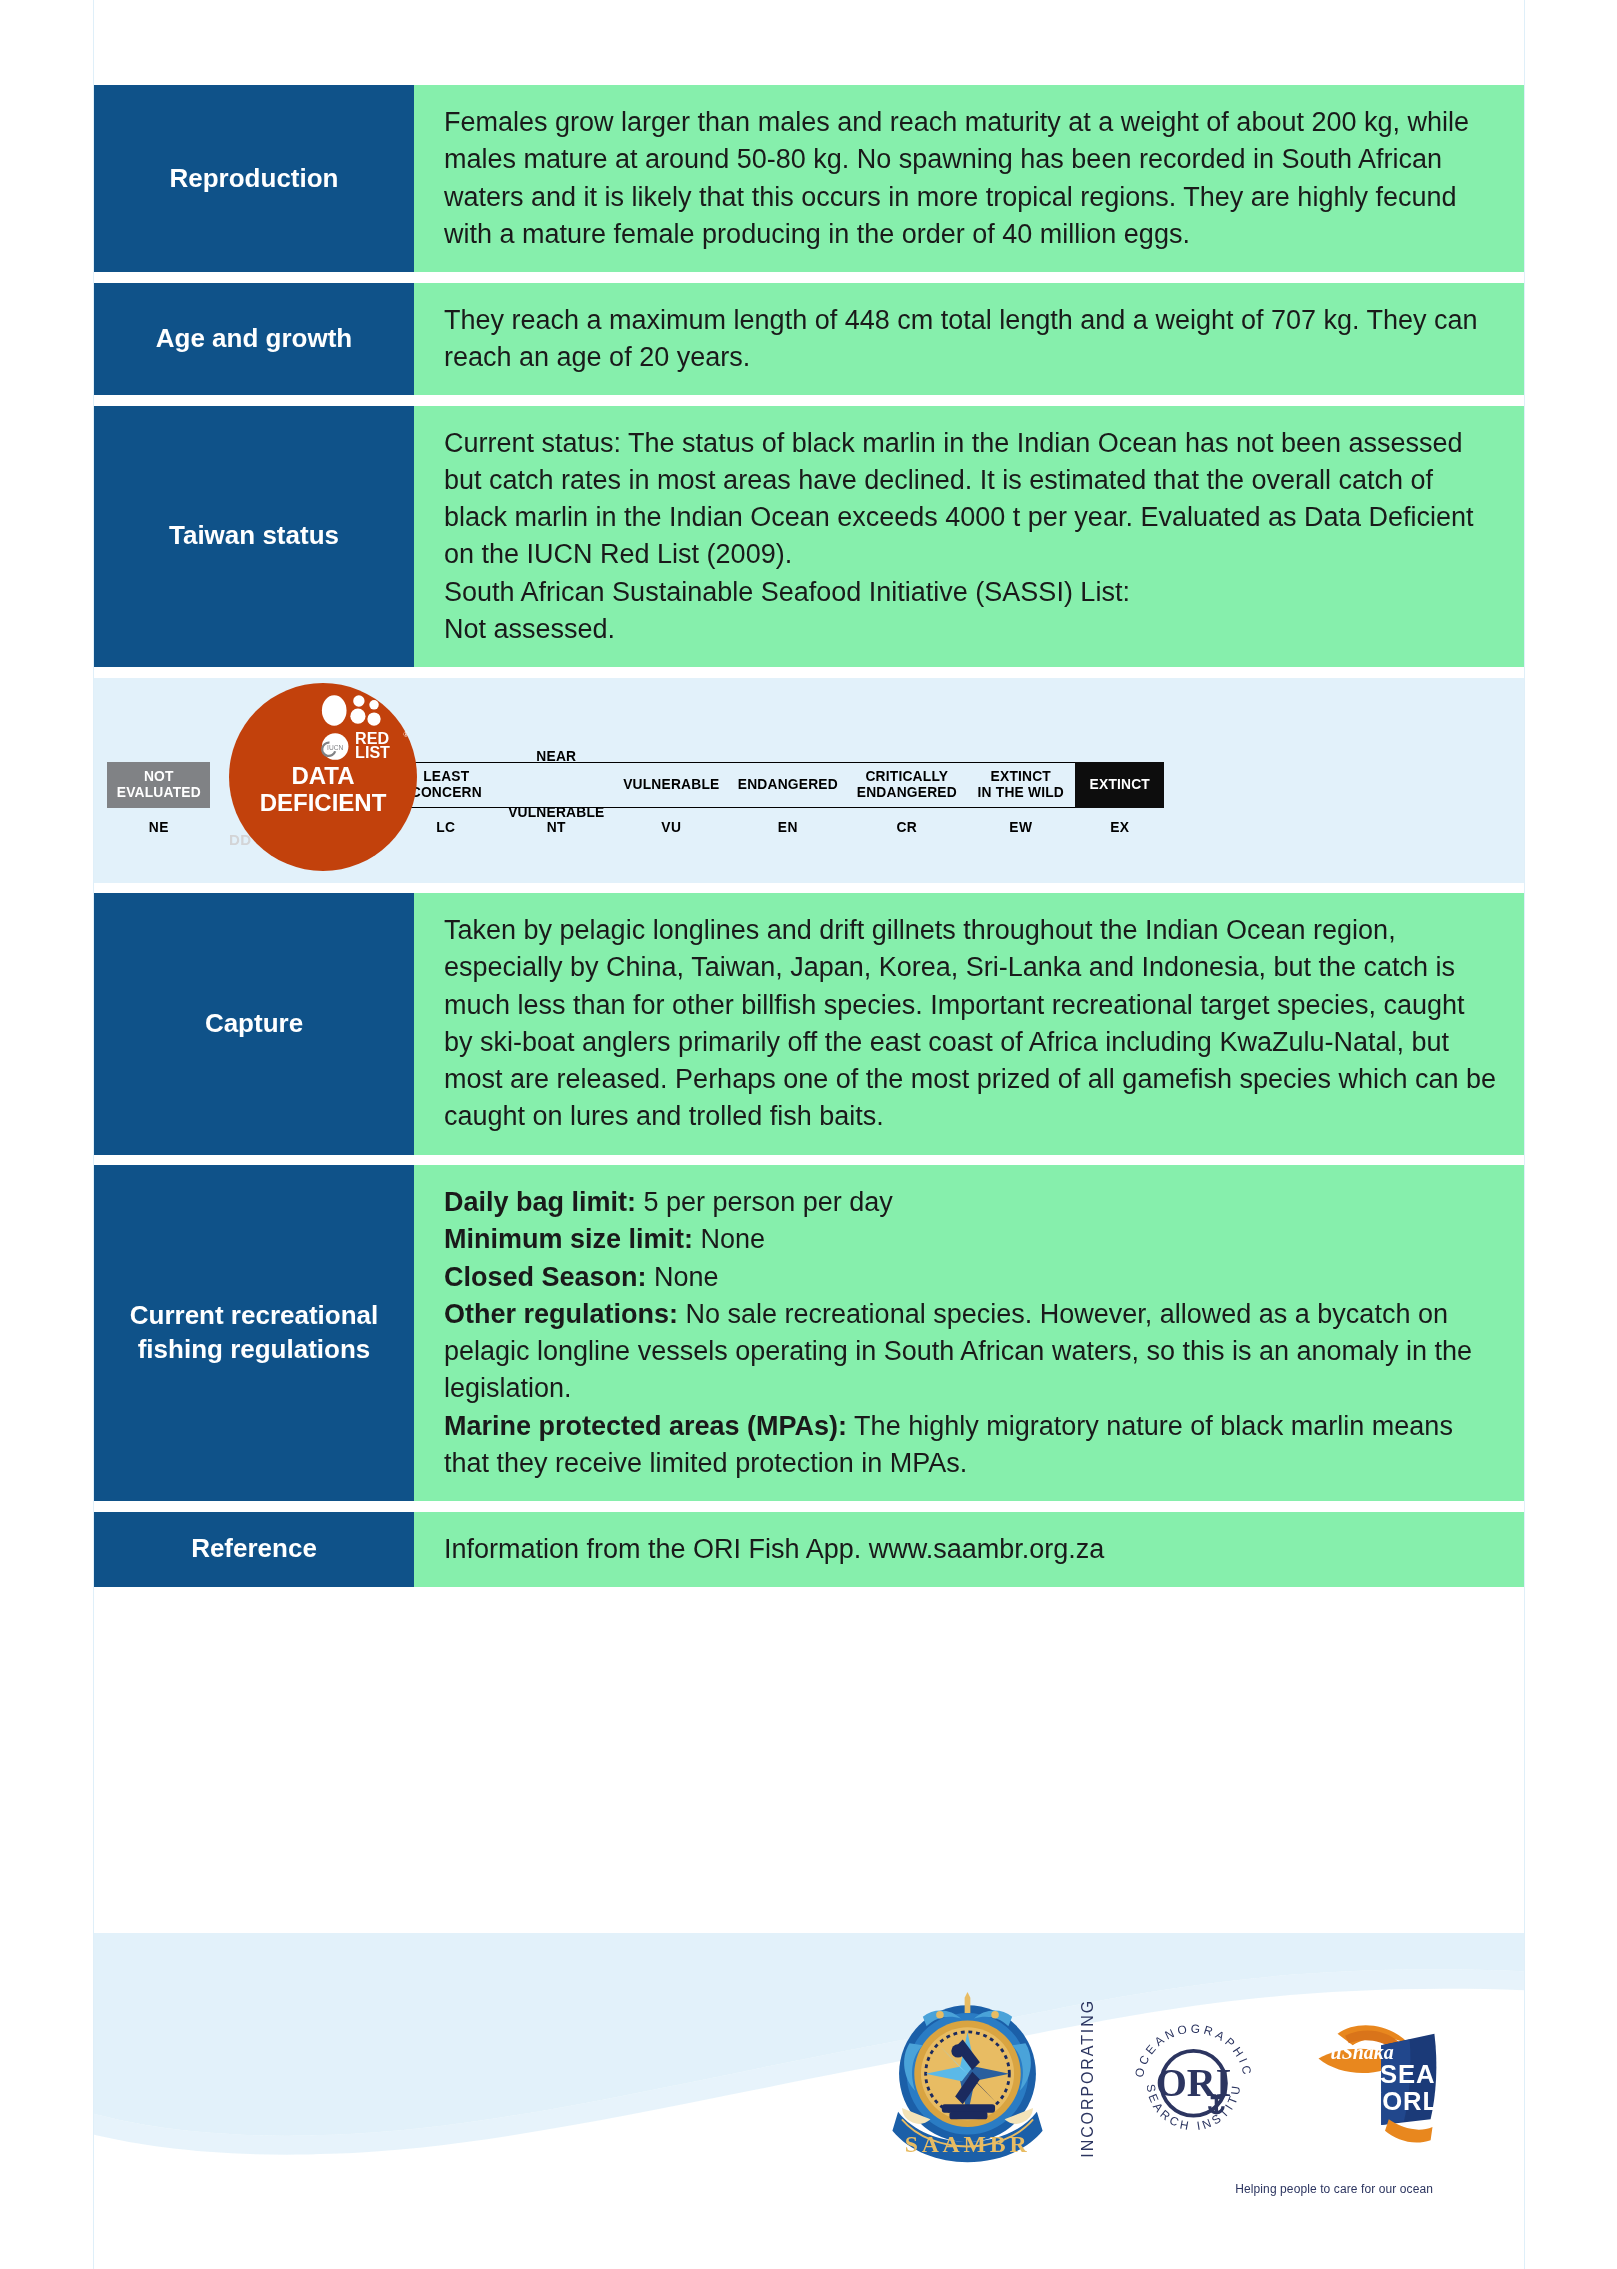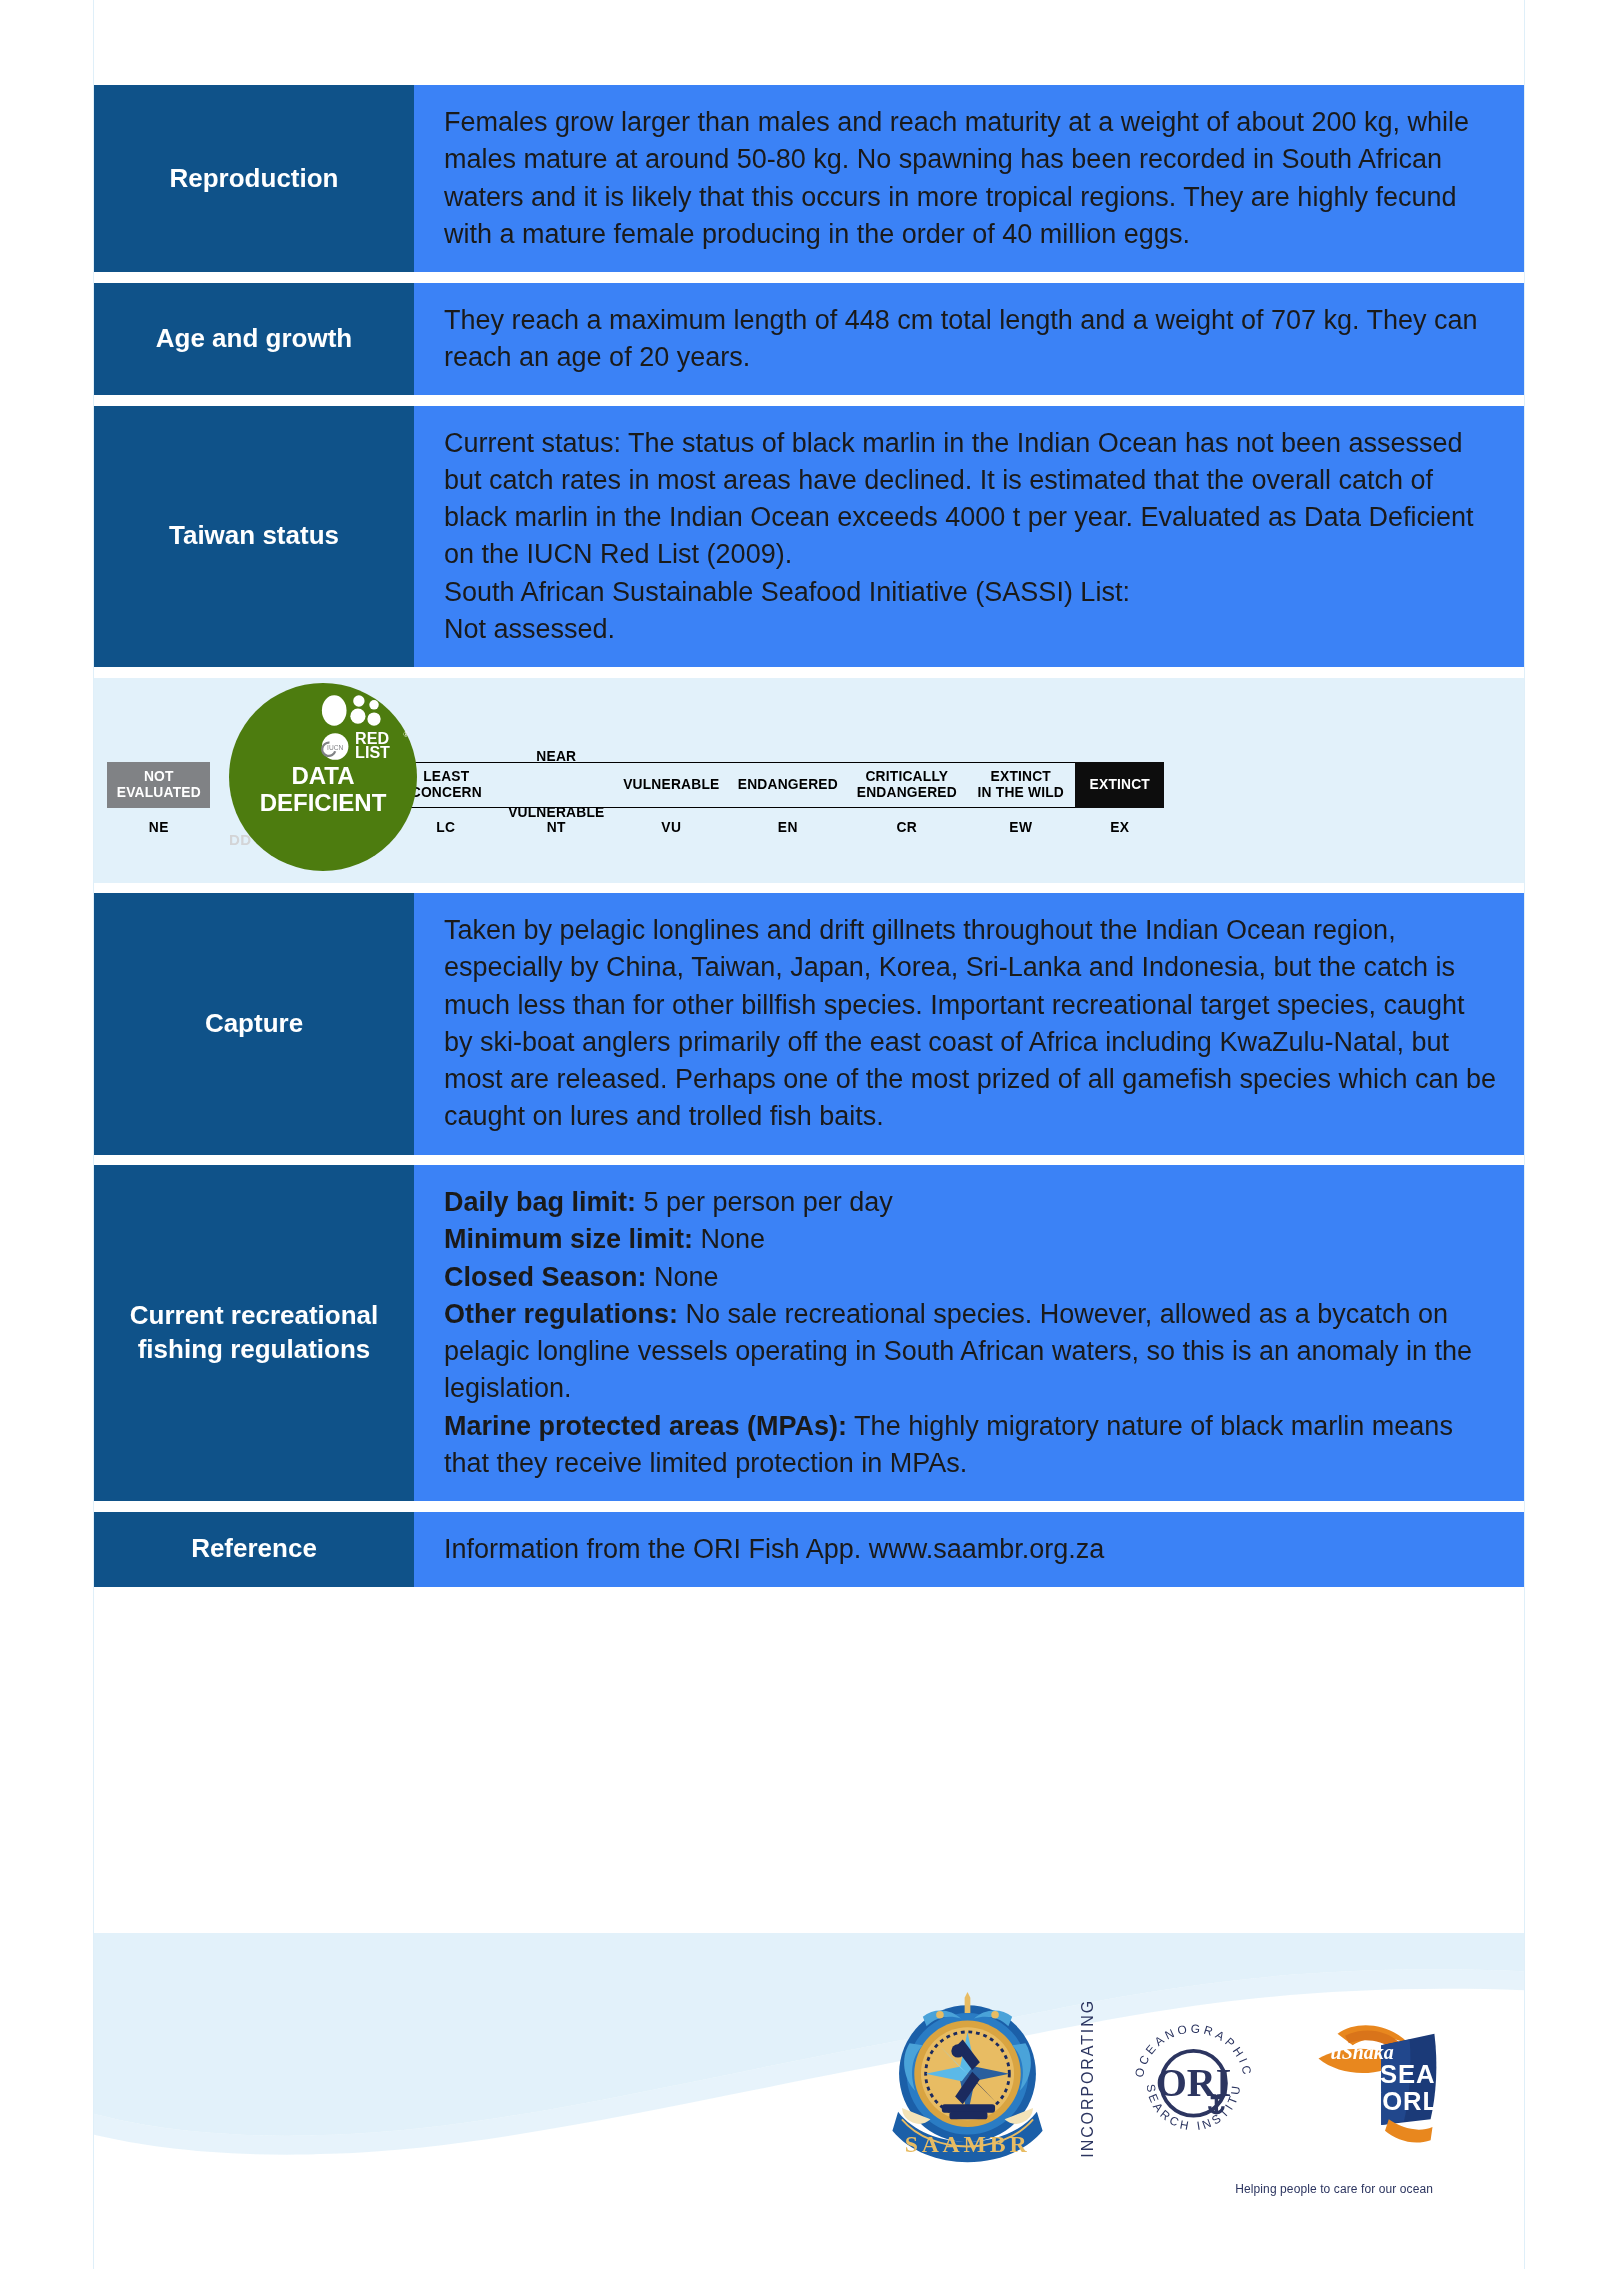--- a/index.html
+++ b/index.html
@@ -56,21 +56,21 @@
     line-height: 1.30;
     display: flex;
     align-items: center;
     justify-content: center;
     text-align: center;
     padding: 13.3px 9.5px;
   }
 
   .content-cell {
     flex: 1 1 auto;
-    background: #3b82f6;
+    background: #86efac;
     color: #1a1a1a;
     font-size: 27px;
     line-height: 1.38;
     padding: 19px 25px 19px 30px;
   }
 
   .content-cell p { margin: 0; }
   .content-cell b { font-weight: bold; }
 
   
@@ -155,21 +155,21 @@
   .abbr.ew { width: 109px; }
   .abbr.ex { width: 89px; }
 
   .dd-circle {
     position: absolute;
     left: 135px;
     top: 5.7px;
     width: 188px;
     height: 188px;
     border-radius: 50%;
-    background: #4d7c0f;
+    background: #c2410c;
     z-index: 5;
     display: flex;
     align-items: center;
     justify-content: center;
   }
   .dd-text {
     position: absolute;
     top: 80px;
     left: 0; right: 0;
     text-align: center;

